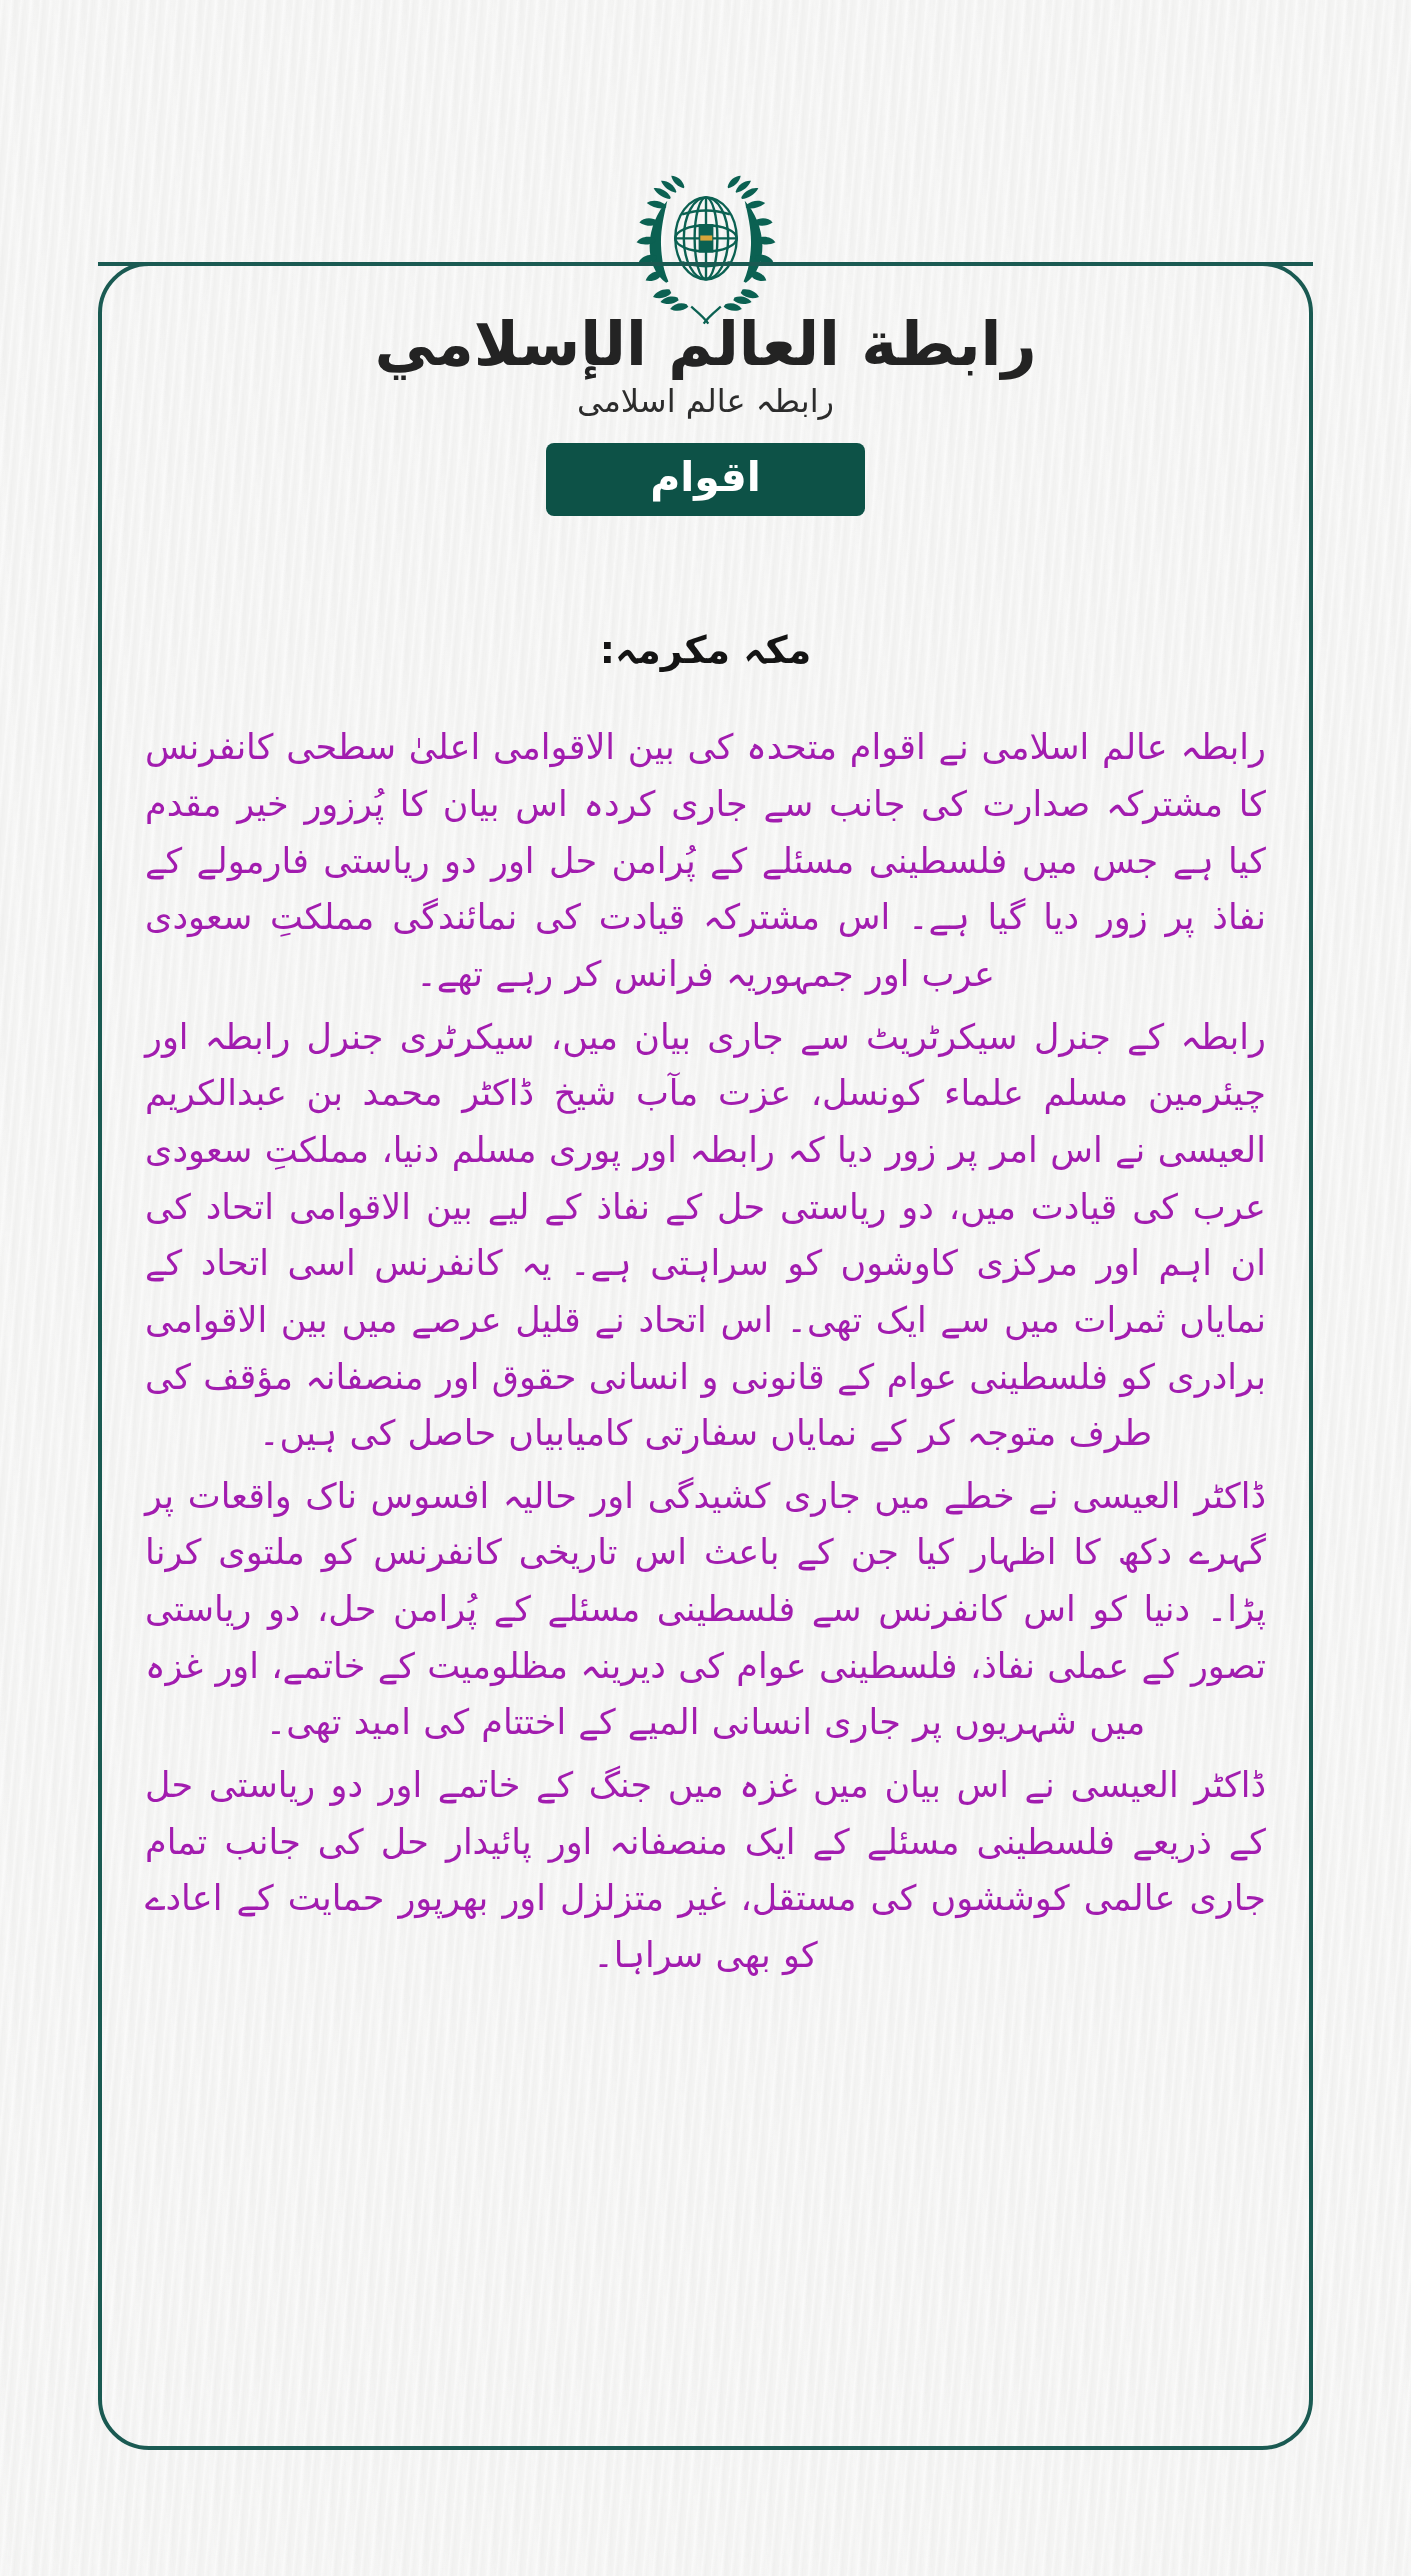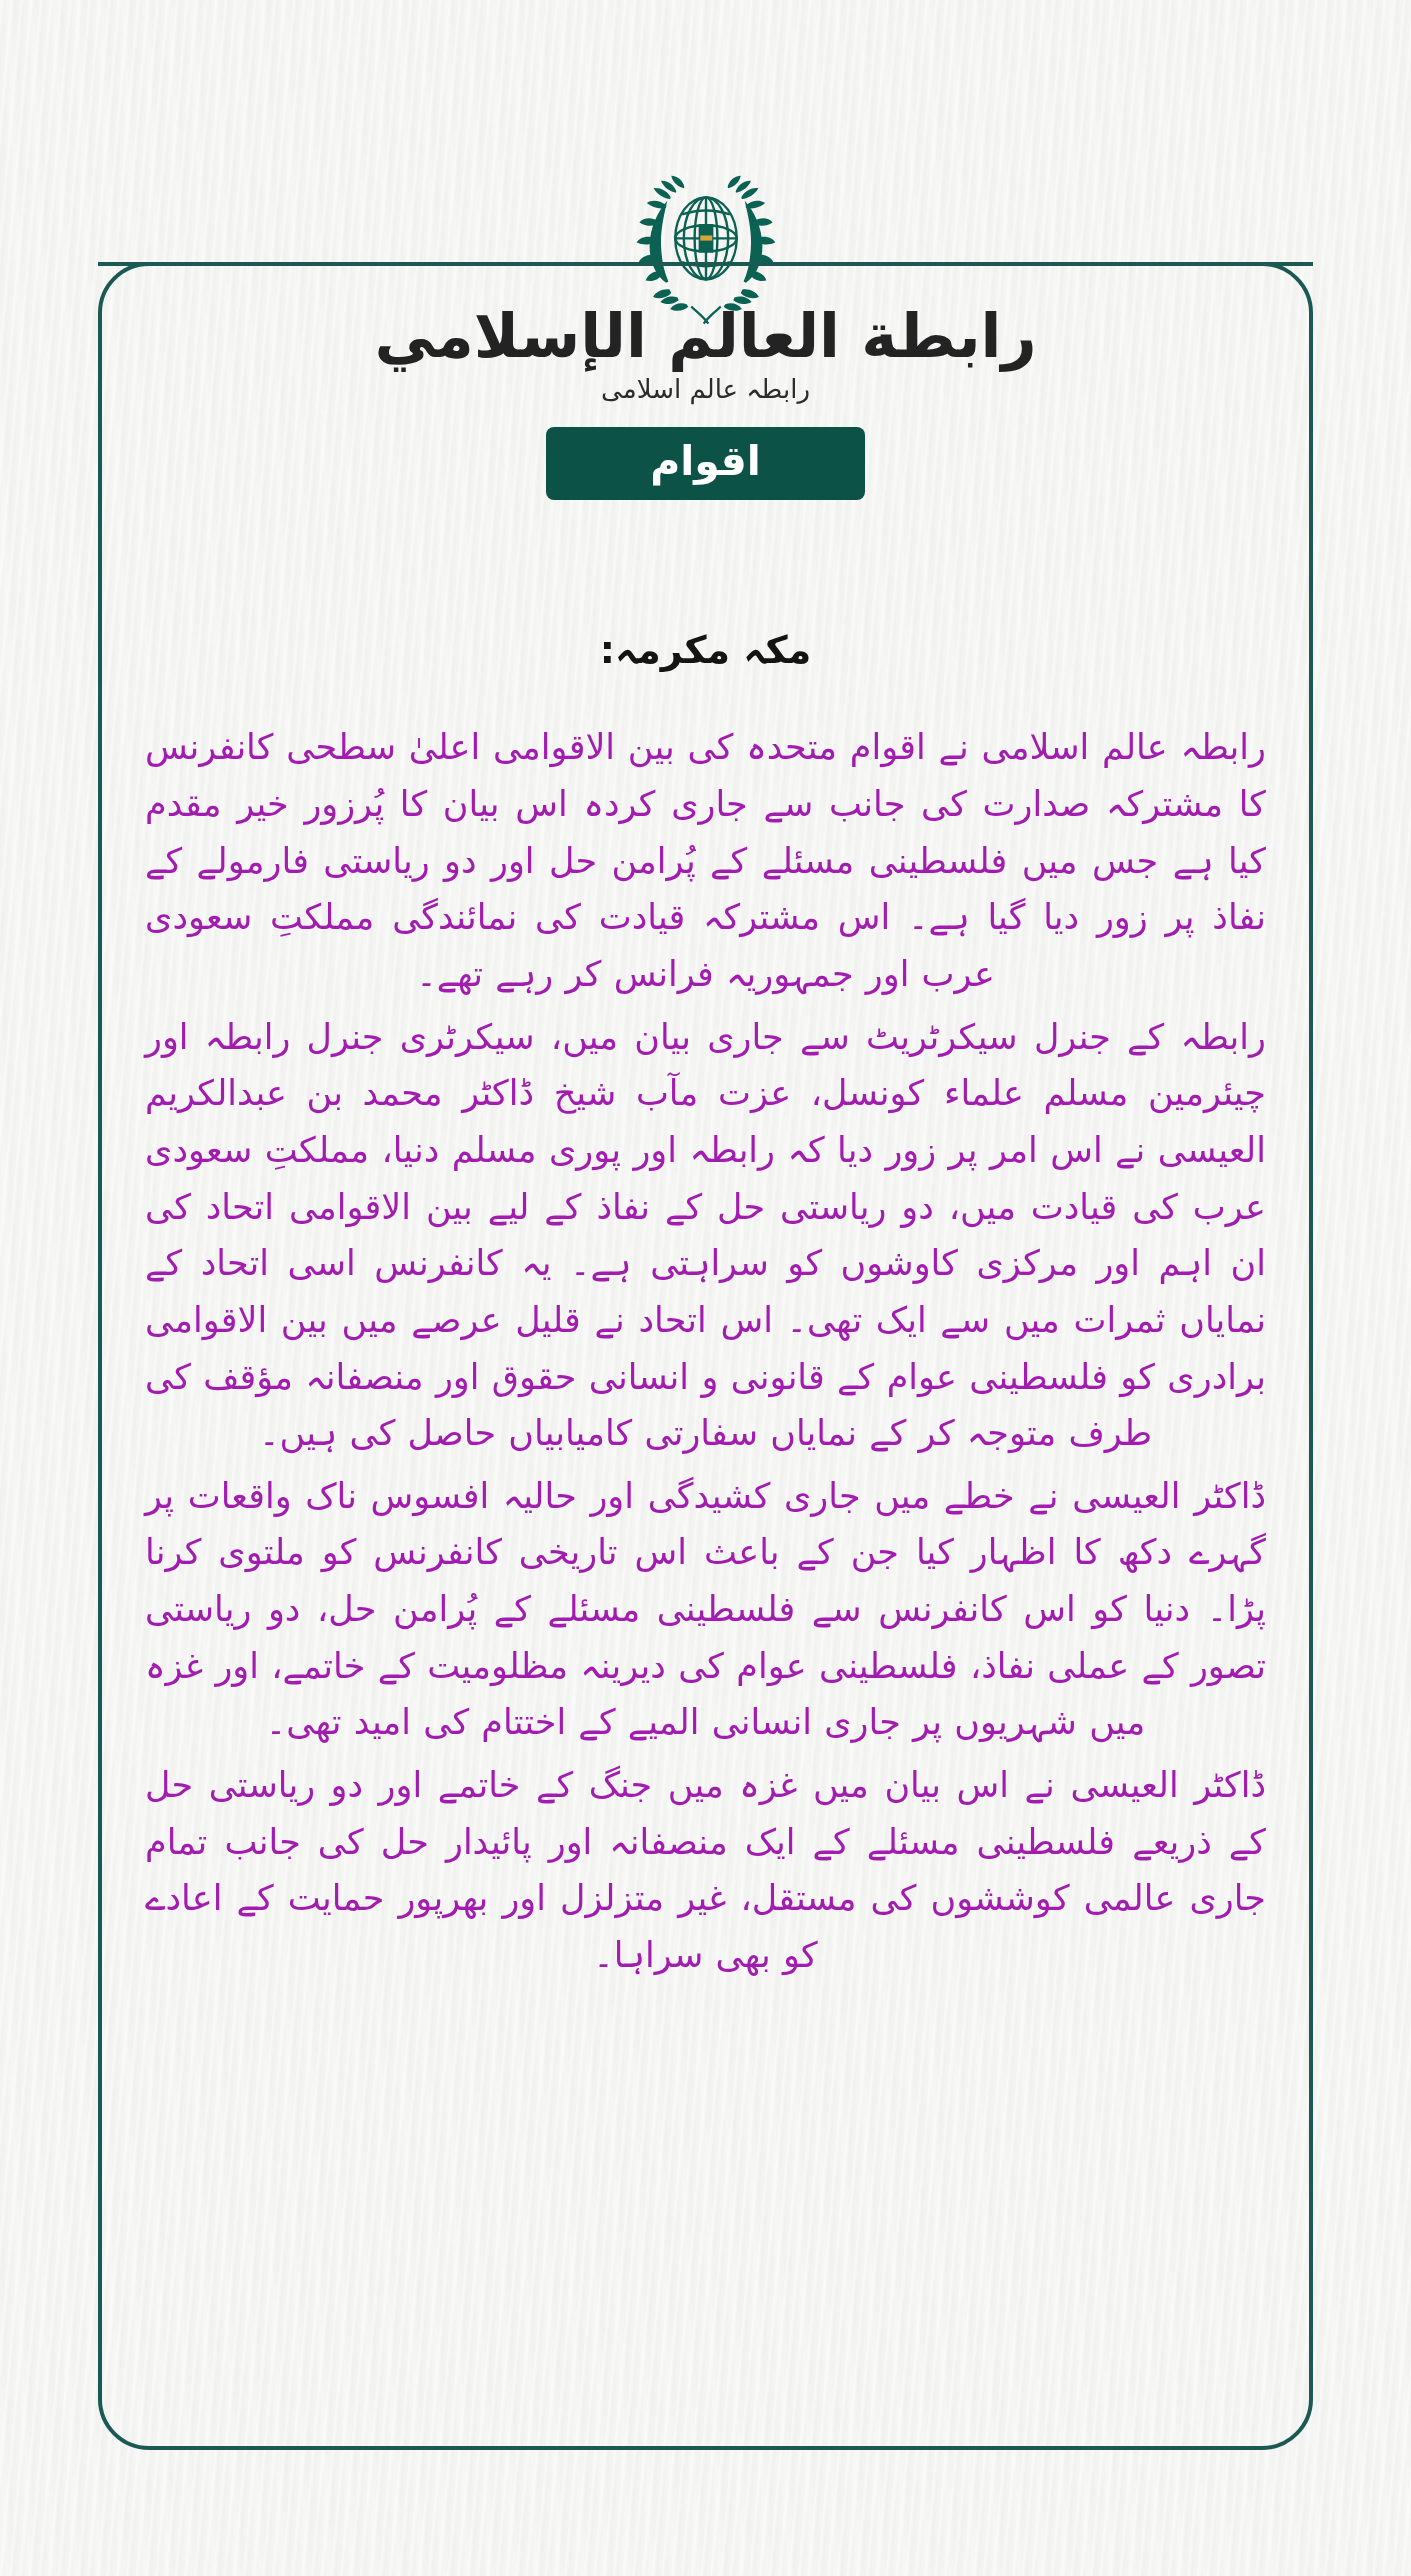--- a/index.html
+++ b/index.html
@@ -79,38 +79,38 @@
     bottom: 126px;
     border: 4px solid #1a5a52;
     border-radius: 51px;
     box-sizing: border-box;
     z-index: 2;
   }
 
   
   .header {
     position: absolute;
-    top: 302px;
+    top: 310px;
     left: 0;
     right: 0;
     z-index: 4;
     text-align: center;
   }
   .wordmark-ar {
     font-family: "DejaVu Sans", sans-serif;
     font-size: 61px;
     font-weight: 700;
     color: #232323;
     line-height: 1.12;
     letter-spacing: -1.1px;
     direction: rtl;
   }
   .wordmark-ur {
     font-family: "DejaVu Sans", sans-serif;
-    font-size: 26px;
+    font-size: 32px;
     font-weight: 400;
     color: #2c2c2c;
     letter-spacing: 8px;
     margin-top: 3.4px;
     direction: rtl;
   }
 
   .badge {
     display: inline-block;
     margin-top: 23px;

